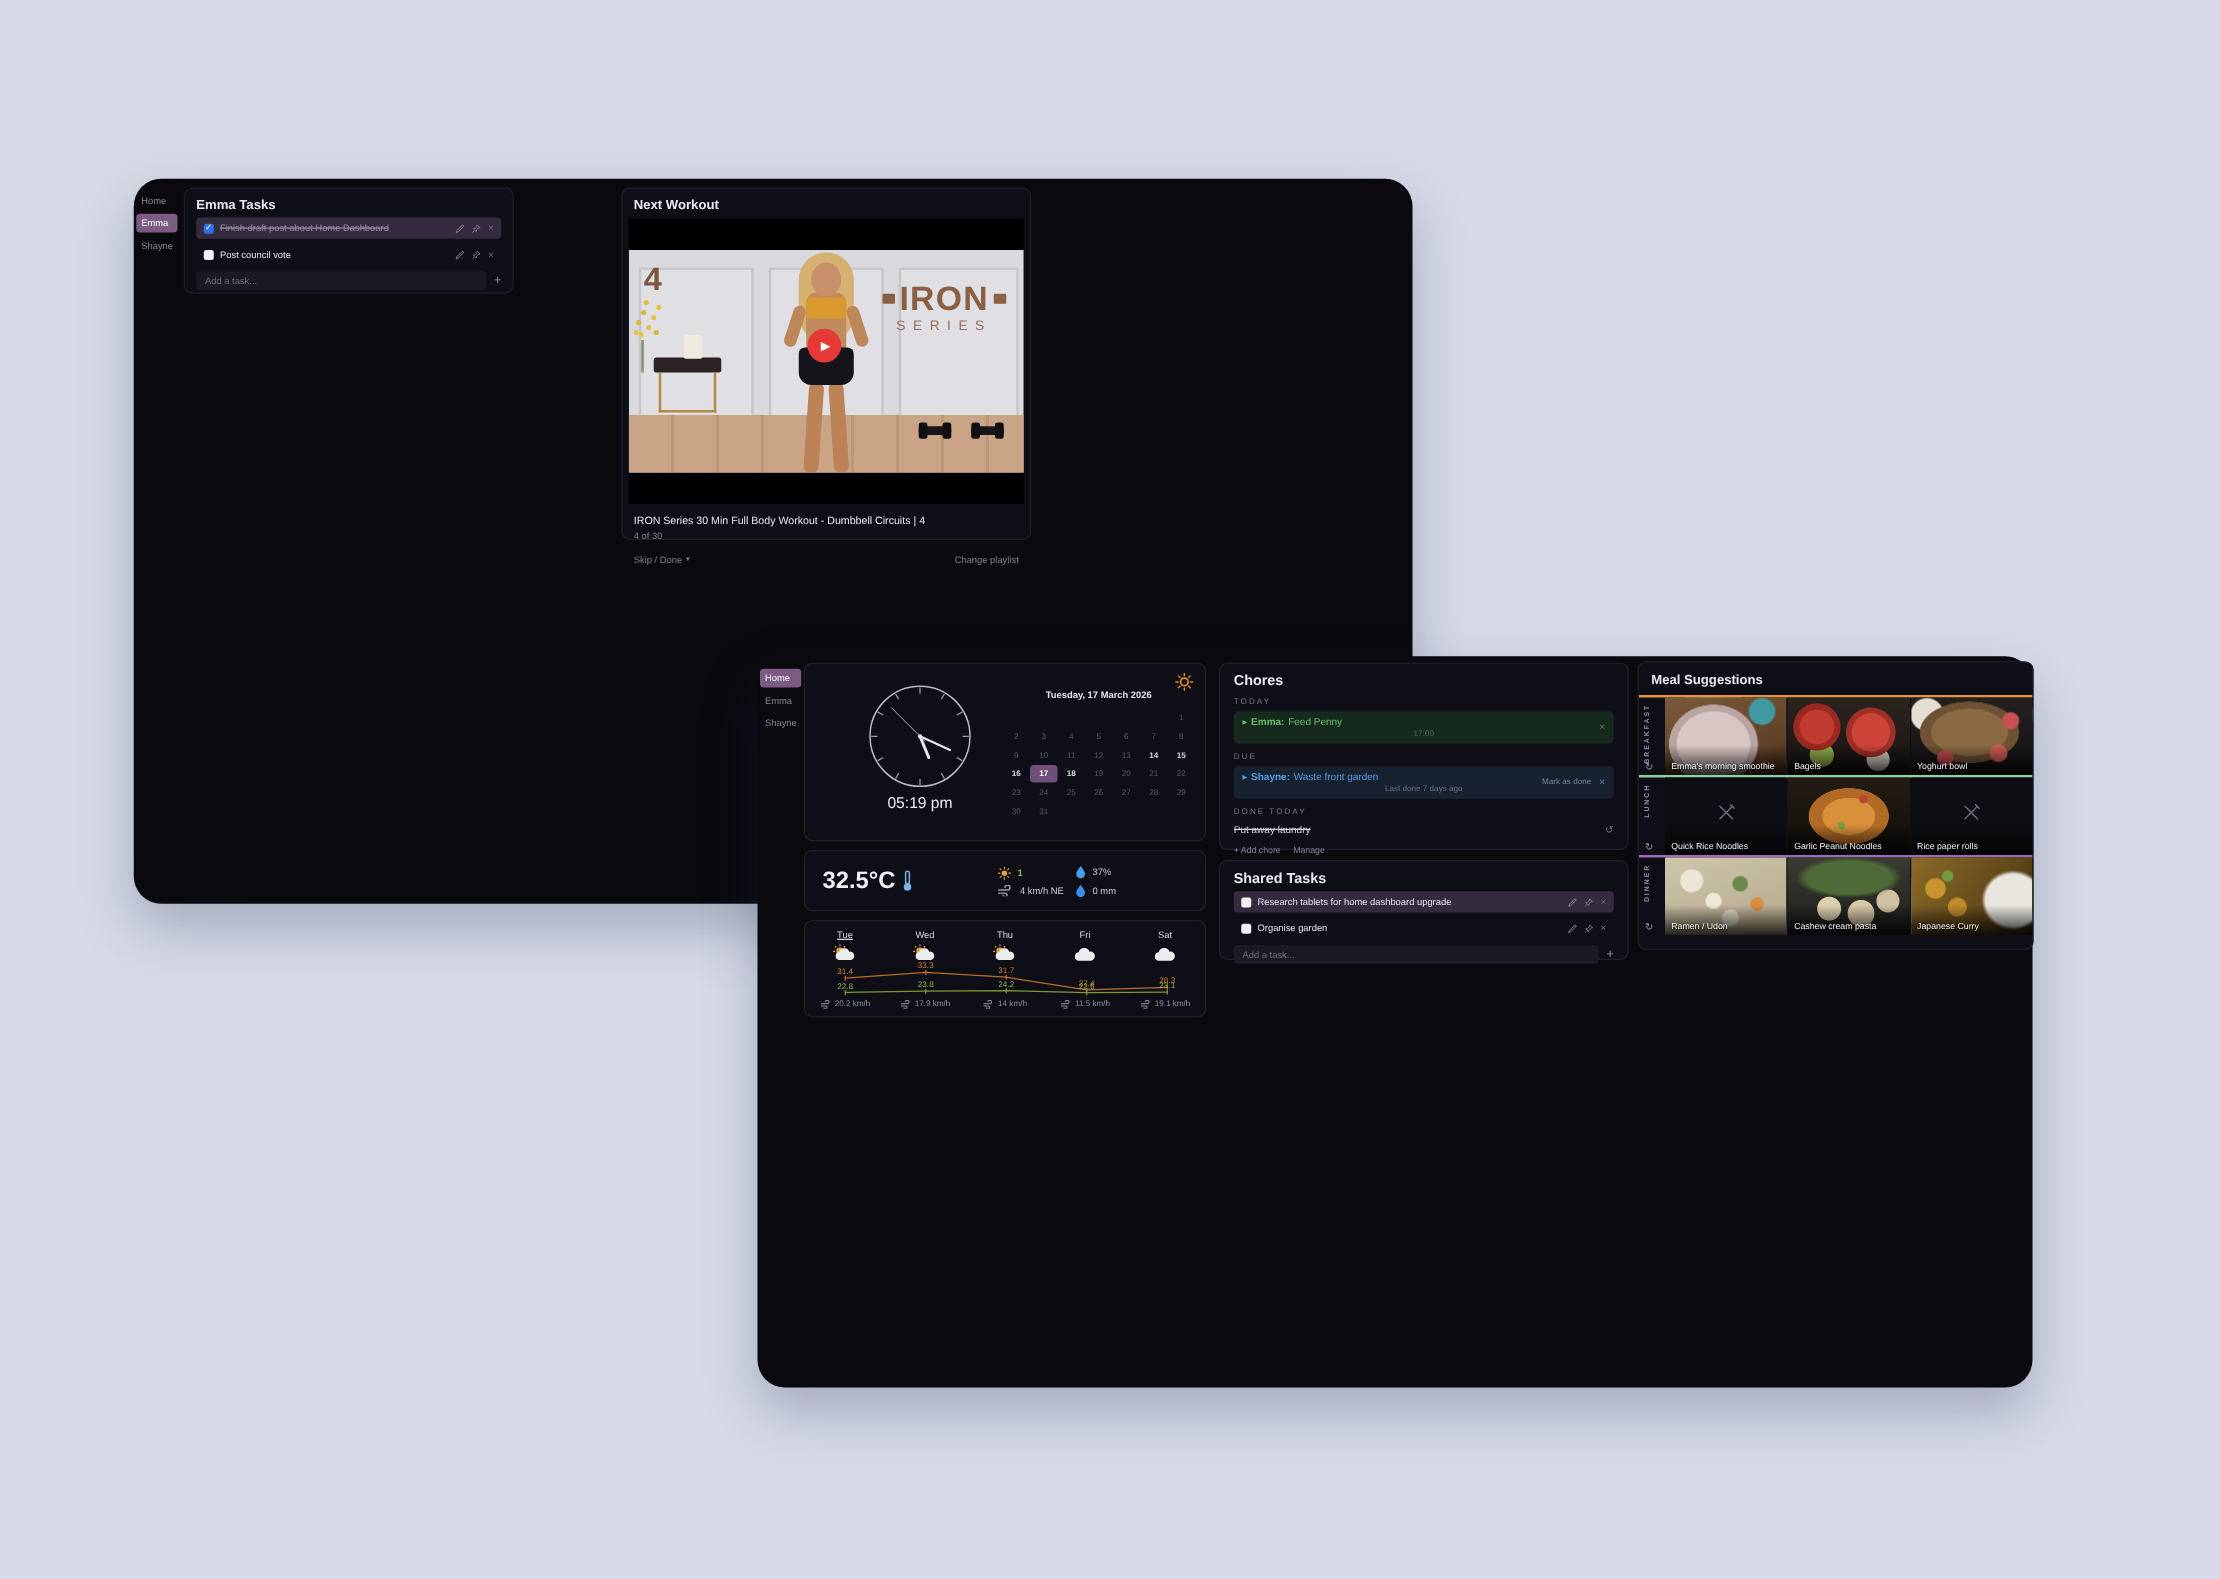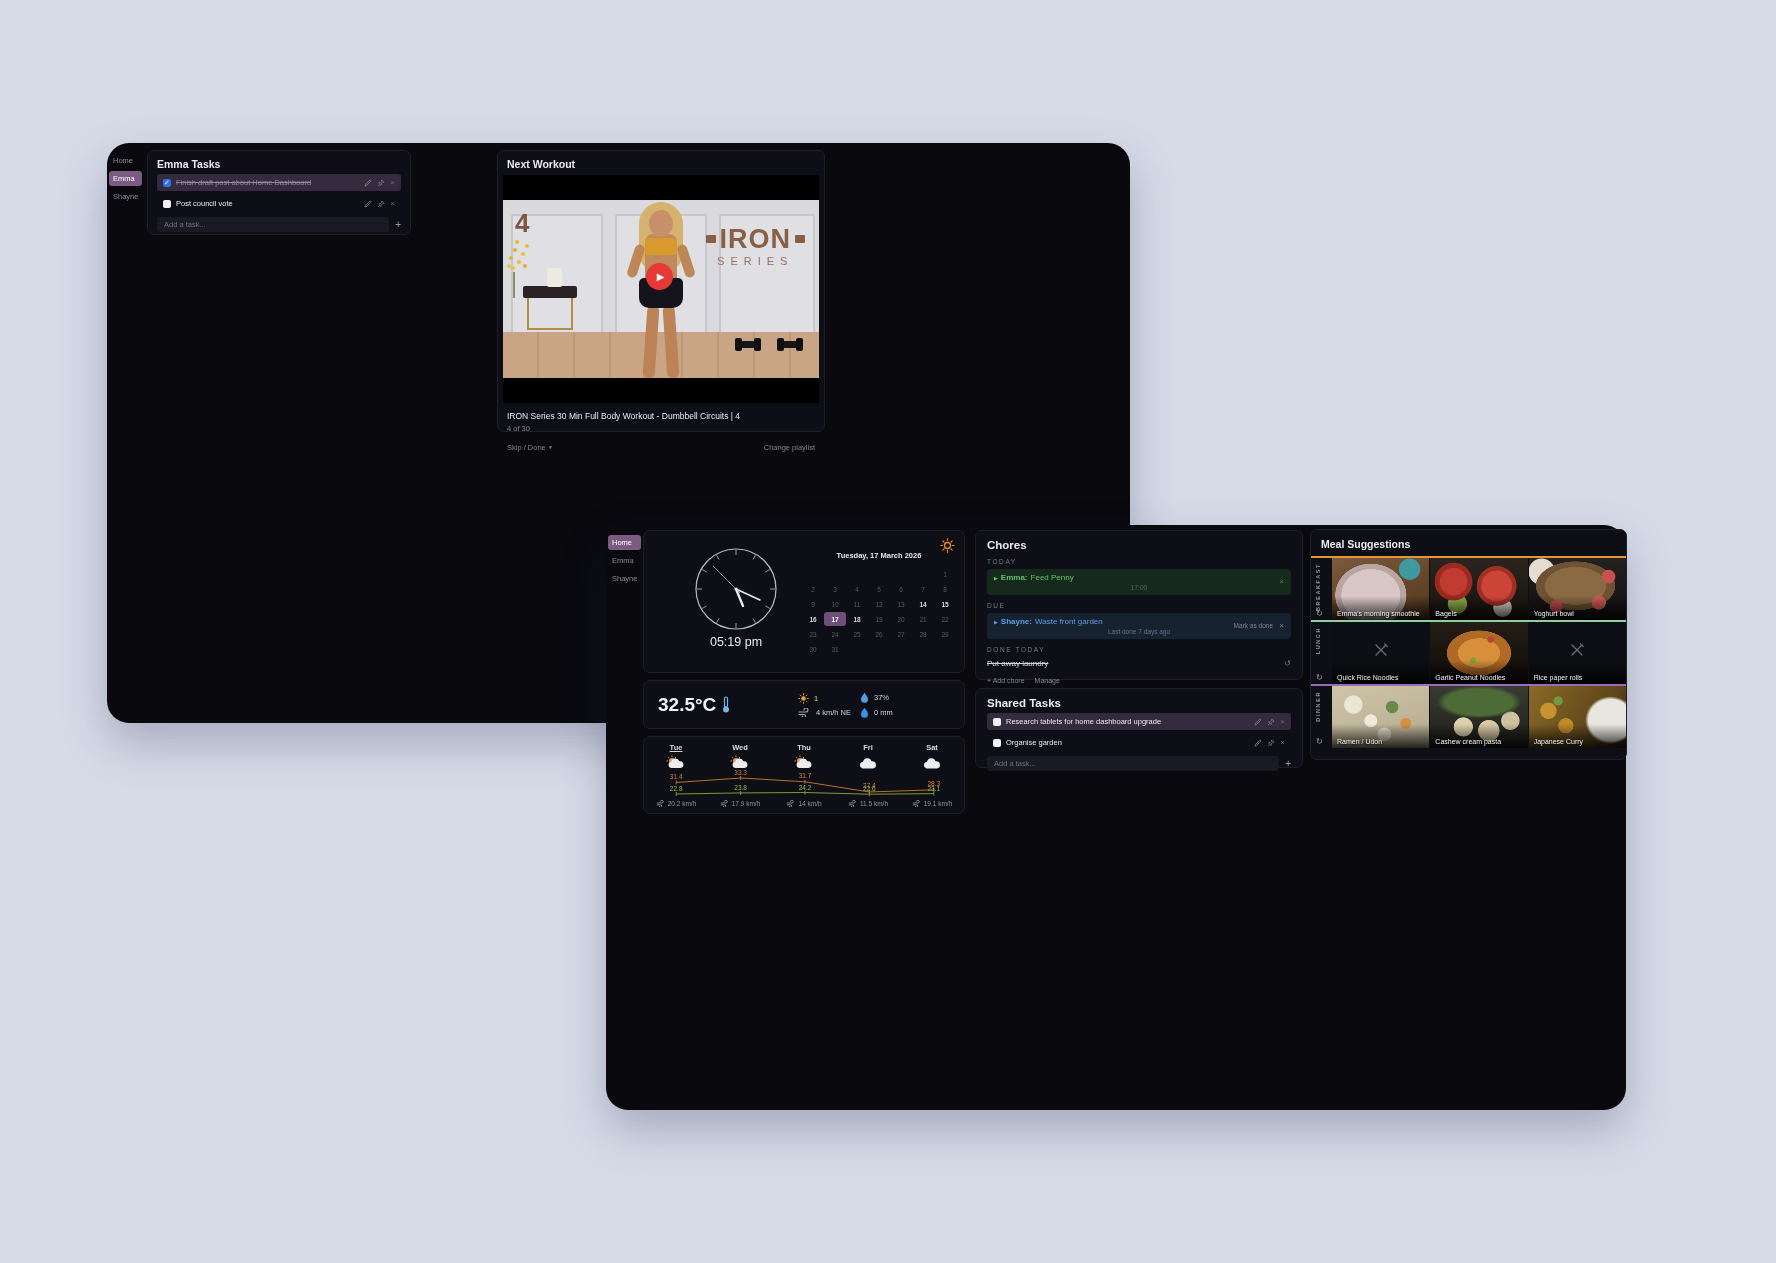--- a/index.html
+++ b/index.html
@@ -89,21 +89,21 @@
   
   #weather-now{display:flex;align-items:center;padding:0 14px;}
   #temp-big{font-size:19px;font-weight:bold;color:#f2f1f5;display:flex;align-items:center;gap:5px;}
   .wx-col{display:flex;flex-direction:column;gap:4px;}
   .wx-line{display:flex;align-items:center;gap:5px;font-size:7.5px;color:#cdd1da;}
   .uv-val{color:#6abf69;font-weight:bold;}
 
   
   #forecast{display:flex;}
   .fc-col{flex:1;display:flex;flex-direction:column;align-items:center;padding-top:6px;position:relative;}
-  .fc-day{font-size:7.5px;font-weight:bold;color:#d9dae0;}
+  .fc-day{font-size:7.5px;font-weight:normal;color:#d9dae0;}
   .fc-day.today{text-decoration:underline;}
   .fc-icon{margin-top:3px;height:16px;}
   .fc-wind{position:absolute;bottom:6px;display:flex;gap:3px;align-items:center;font-size:6.5px;color:#8e939e;}
   #fc-chart{position:absolute;left:0;top:0;pointer-events:none;}
 
   
   #waste-card{margin:6px 7px;border:1px solid #cd3f39;border-radius:6px;height:62px;text-align:center;padding-top:4px;box-sizing:border-box;cursor:pointer;}
   #waste-upcoming{font-size:6px;letter-spacing:1.6px;color:#8b8b95;}
   #waste-name{font-size:8px;font-weight:bold;color:#f0eff3;margin-top:2px;}
   #waste-due{font-size:7.5px;font-weight:bold;color:#e04b3f;margin-top:3px;}

